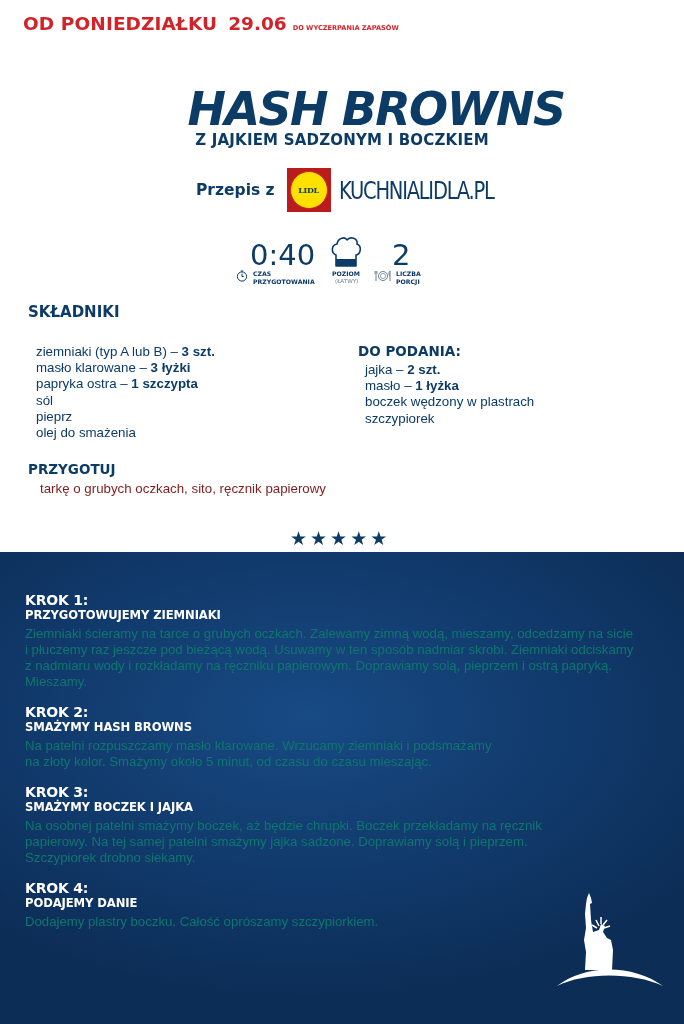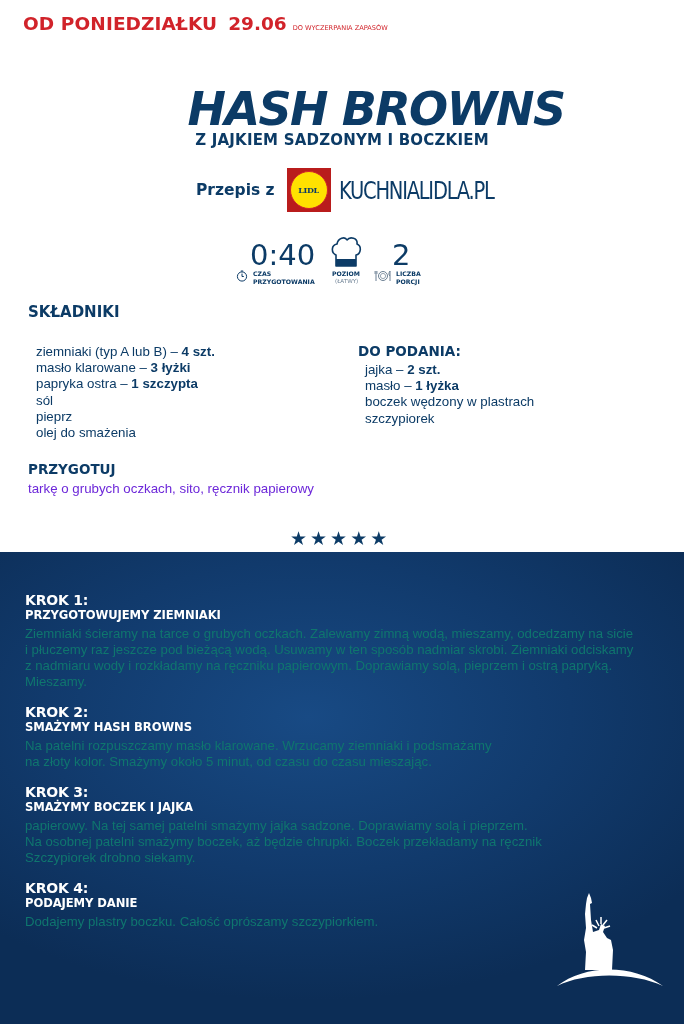--- a/index.html
+++ b/index.html
@@ -2,21 +2,21 @@
 <html><head>
 <meta charset="utf-8">
 <style>
   * { box-sizing: border-box; margin: 0; padding: 0; }
   html, body { width: 684px; height: 1024px; background: #ffffff; overflow: hidden; }
   body { font-family: "Liberation Sans", "DejaVu Sans", sans-serif; color: #0c3b66; position: relative; }
 
   .promo { position: absolute; left: 23px; top: 13px; display: flex; align-items: baseline; white-space: nowrap; }
   .promo .lead { font-family: "DejaVu Sans", sans-serif; font-weight: bold; font-size: 18.5px; color: #d1232a; letter-spacing: 0.1px; }
   .promo .date { font-family: "DejaVu Sans", sans-serif; font-weight: bold; font-size: 18.5px; color: #d1232a; margin-left: 11px; }
-  .promo .small { font-family: "DejaVu Sans", sans-serif; font-weight: normal; font-size: 6.6px; color: #d1232a; margin-left: 6px; }
+  .promo .small { font-family: "DejaVu Sans", sans-serif; font-weight: bold; font-size: 6.6px; color: #d1232a; margin-left: 6px; }
 
   .title { position: absolute; left: 16px; width: 684px; top: 82px; text-align: center; font-family: "DejaVu Sans", sans-serif; font-weight: bold; font-style: italic; font-size: 46px; color: #0c3b66; letter-spacing: -1.5px; padding-left: 36px; }
   .subtitle { position: absolute; left: 0; width: 684px; top: 131px; text-align: center; font-family: "DejaVu Sans", sans-serif; font-weight: bold; font-size: 15px; color: #0c3b66; letter-spacing: 0.2px; }
 
   .source { position: absolute; top: 168px; left: 196px; display: flex; align-items: center; text-align: center; }
   .source .przepis { font-family: "DejaVu Sans", sans-serif; font-weight: bold; font-size: 15.5px; color: #0c3b66; margin-right: 12px; }
   .lidl-logo { width: 44px; height: 44px; background: #b91c1c; position: relative; }
   .lidl-logo .yellow { position: absolute; left: 3px; top: 3px; width: 38px; height: 38px; border-radius: 50%; background: #ffe100; border: 1.5px solid #d1232a; display: flex; align-items: center; justify-content: center; }
   .lidl-logo .txt { font-family: "DejaVu Serif", serif; font-weight: bold; font-size: 8px; color: #0c3b66; letter-spacing: -0.3px; }
   .source .site { font-family: "DejaVu Sans", sans-serif; font-size: 25px; color: #0c3b66; margin-left: 8px; letter-spacing: -1.6px; transform: scaleX(0.78); transform-origin: left center; font-weight: normal; }
@@ -25,21 +25,21 @@
   .stat-num { position: absolute; font-family: "DejaVu Sans", sans-serif; font-size: 29px; color: #0c3b66; font-weight: normal; }
   .stat-lbl { position: absolute; font-family: "DejaVu Sans", sans-serif; font-weight: bold; font-size: 6.2px; line-height: 7.5px; color: #0c3b66; }
   .stat-sub { position: absolute; font-family: "DejaVu Sans", sans-serif; font-size: 5.6px; color: #6b7f93; }
   .icon { position: absolute; }
 
   .section-h { position: absolute; font-family: "DejaVu Sans", sans-serif; font-weight: bold; color: #0c3b66; }
   .ing-list { position: absolute; list-style: none; font-size: 13.3px; line-height: 16.2px; color: #0c3b66; }
   .ing-list li { white-space: nowrap; }
   .ing-list b { font-weight: bold; }
 
-  .prep-text { position: absolute; left: 28px; top: 481px; font-size: 13.3px; color: #6d28d9; white-space: nowrap; }
+  .prep-text { position: absolute; left: 40px; top: 481px; font-size: 13.3px; color: #7f1d1d; white-space: nowrap; }
 
   .stars { position: absolute; top: 529px; left: 290px; display: flex; gap: 3px; }
   .stars span { font-size: 19px; color: #0c3b66; line-height: 20px; }
 
   .steps-panel { position: absolute; left: 0; top: 552px; width: 684px; height: 472px;
     background: radial-gradient(ellipse 70% 60% at 45% 35%, #184a84 0%, #113a6c 55%, #0c2d56 100%); }
 
   .step { position: absolute; left: 25px; color: #ffffff; }
   .step .krok { font-family: "DejaVu Sans", sans-serif; font-weight: bold; font-size: 14px; line-height: 16px; letter-spacing: -0.2px; }
   .step .stitle { font-family: "DejaVu Sans", sans-serif; font-weight: bold; font-size: 11.6px; line-height: 14px; letter-spacing: -0.1px; }
@@ -96,21 +96,21 @@
     <circle cx="9" cy="6" r="4.5" fill="none" stroke="#6b7f93" stroke-width="1"></circle>
     <circle cx="9" cy="6" r="2.6" fill="none" stroke="#6b7f93" stroke-width="0.7"></circle>
     <path d="M16 1 L16 11 M16 1 C14.5 3 14.5 5 16 6" fill="none" stroke="#6b7f93" stroke-width="1"></path>
   </svg>
   <span class="stat-lbl" style="left:396px; top:36px;">LICZBA</span>
   <span class="stat-lbl" style="left:396px; top:43.5px;">PORCJI</span>
 </div>
 
 <div class="section-h" style="left:28px; top:303px; font-size:15px;">SKŁADNIKI</div>
 <ul class="ing-list" style="left:36px; top:344px;">
-  <li><span>ziemniaki (typ A lub B) – </span><b>4 szt.</b></li>
+  <li><span>ziemniaki (typ A lub B) – </span><b>3 szt.</b></li>
   <li><span>masło klarowane – </span><b>3 łyżki</b></li>
   <li><span>papryka ostra – </span><b>1 szczypta</b></li>
   <li><span>sól</span><b></b></li>
   <li><span>pieprz</span><b></b></li>
   <li><span>olej do smażenia</span><b></b></li>
 </ul>
 
 <div class="section-h" style="left:358px; top:343px; font-size:13.5px;">DO PODANIA:</div>
 <ul class="ing-list" style="left:365px; top:362px;">
   <li><span>jajka – </span><b>2 szt.</b></li>
@@ -149,22 +149,22 @@
   <div class="sbody">
     <div>Na patelni rozpuszczamy masło klarowane. Wrzucamy ziemniaki i podsmażamy</div>
     <div>na złoty kolor. Smażymy około 5 minut, od czasu do czasu mieszając.</div>
   </div>
 </div>
 
 <div class="step" style="top:784px;">
   <div class="krok">KROK 3:</div>
   <div class="stitle">SMAŻYMY BOCZEK I JAJKA</div>
   <div class="sbody">
+    <div>Na osobnej patelni smażymy boczek, aż będzie chrupki. Boczek przekładamy na ręcznik</div>
     <div>papierowy. Na tej samej patelni smażymy jajka sadzone. Doprawiamy solą i pieprzem.</div>
-    <div>Na osobnej patelni smażymy boczek, aż będzie chrupki. Boczek przekładamy na ręcznik</div>
     <div>Szczypiorek drobno siekamy.</div>
   </div>
 </div>
 
 <div class="step" style="top:880px;">
   <div class="krok">KROK 4:</div>
   <div class="stitle">PODAJEMY DANIE</div>
   <div class="sbody">
     <div>Dodajemy plastry boczku. Całość oprószamy szczypiorkiem.</div>
   </div>

